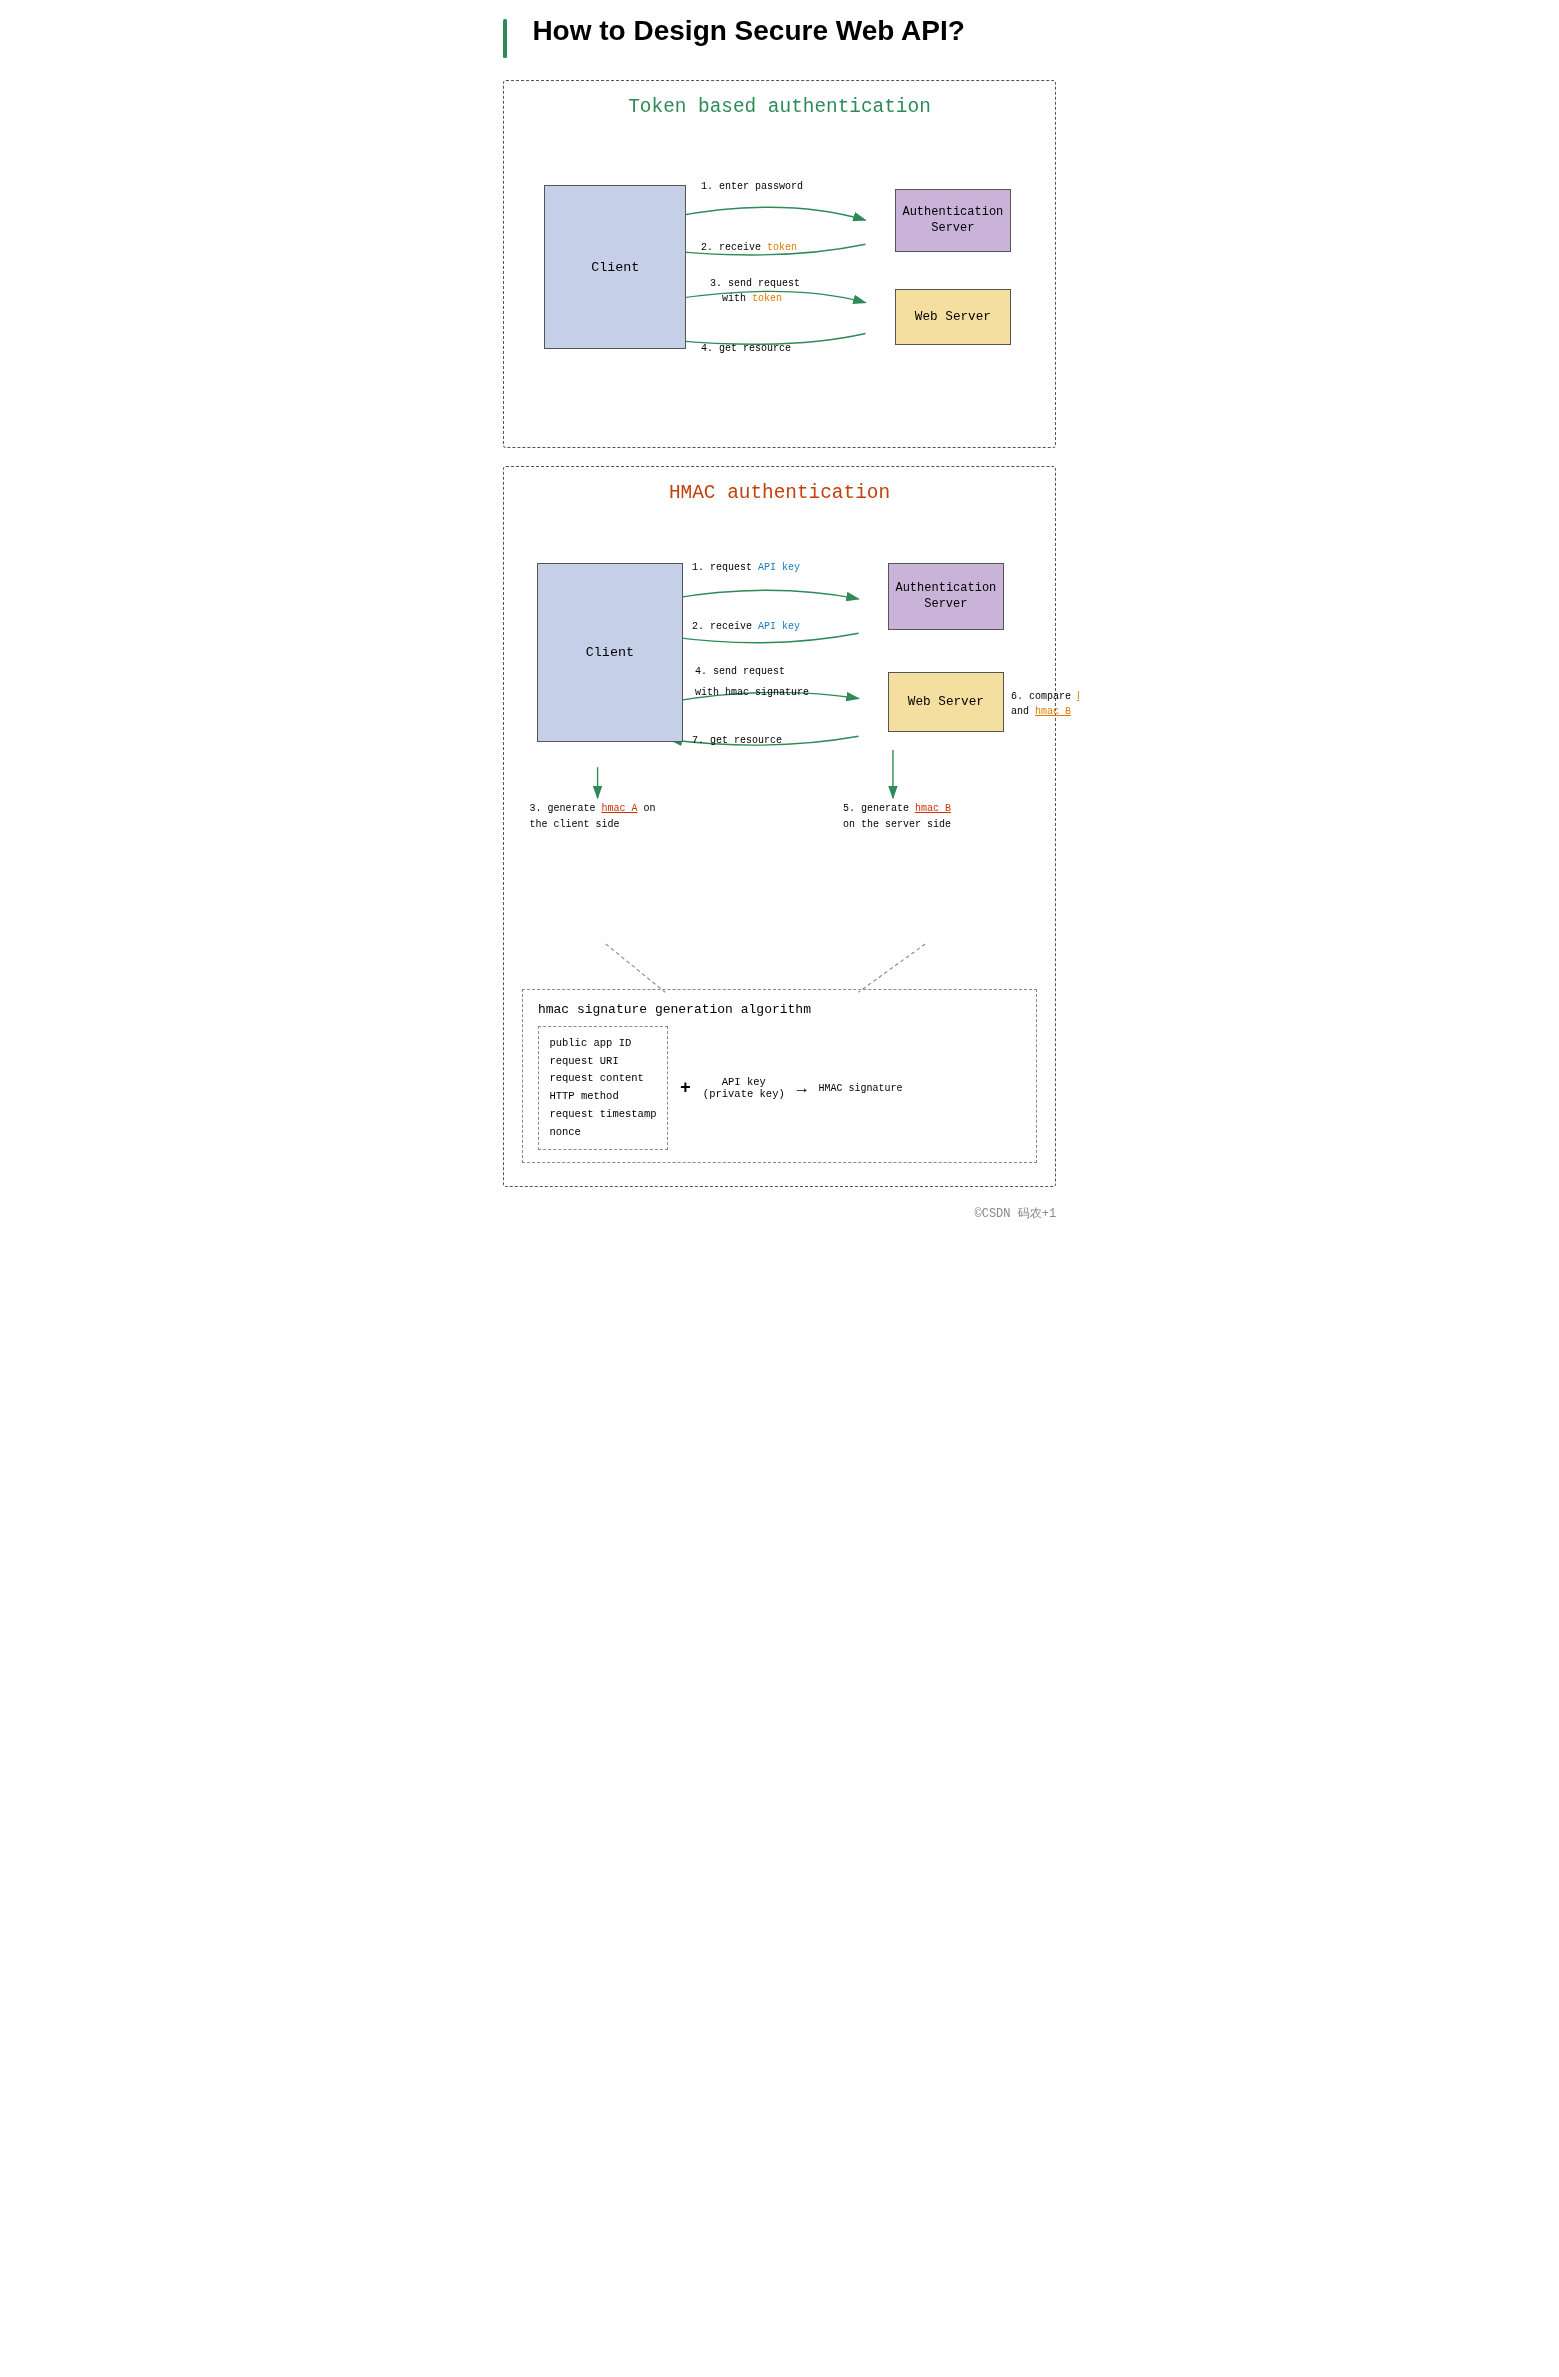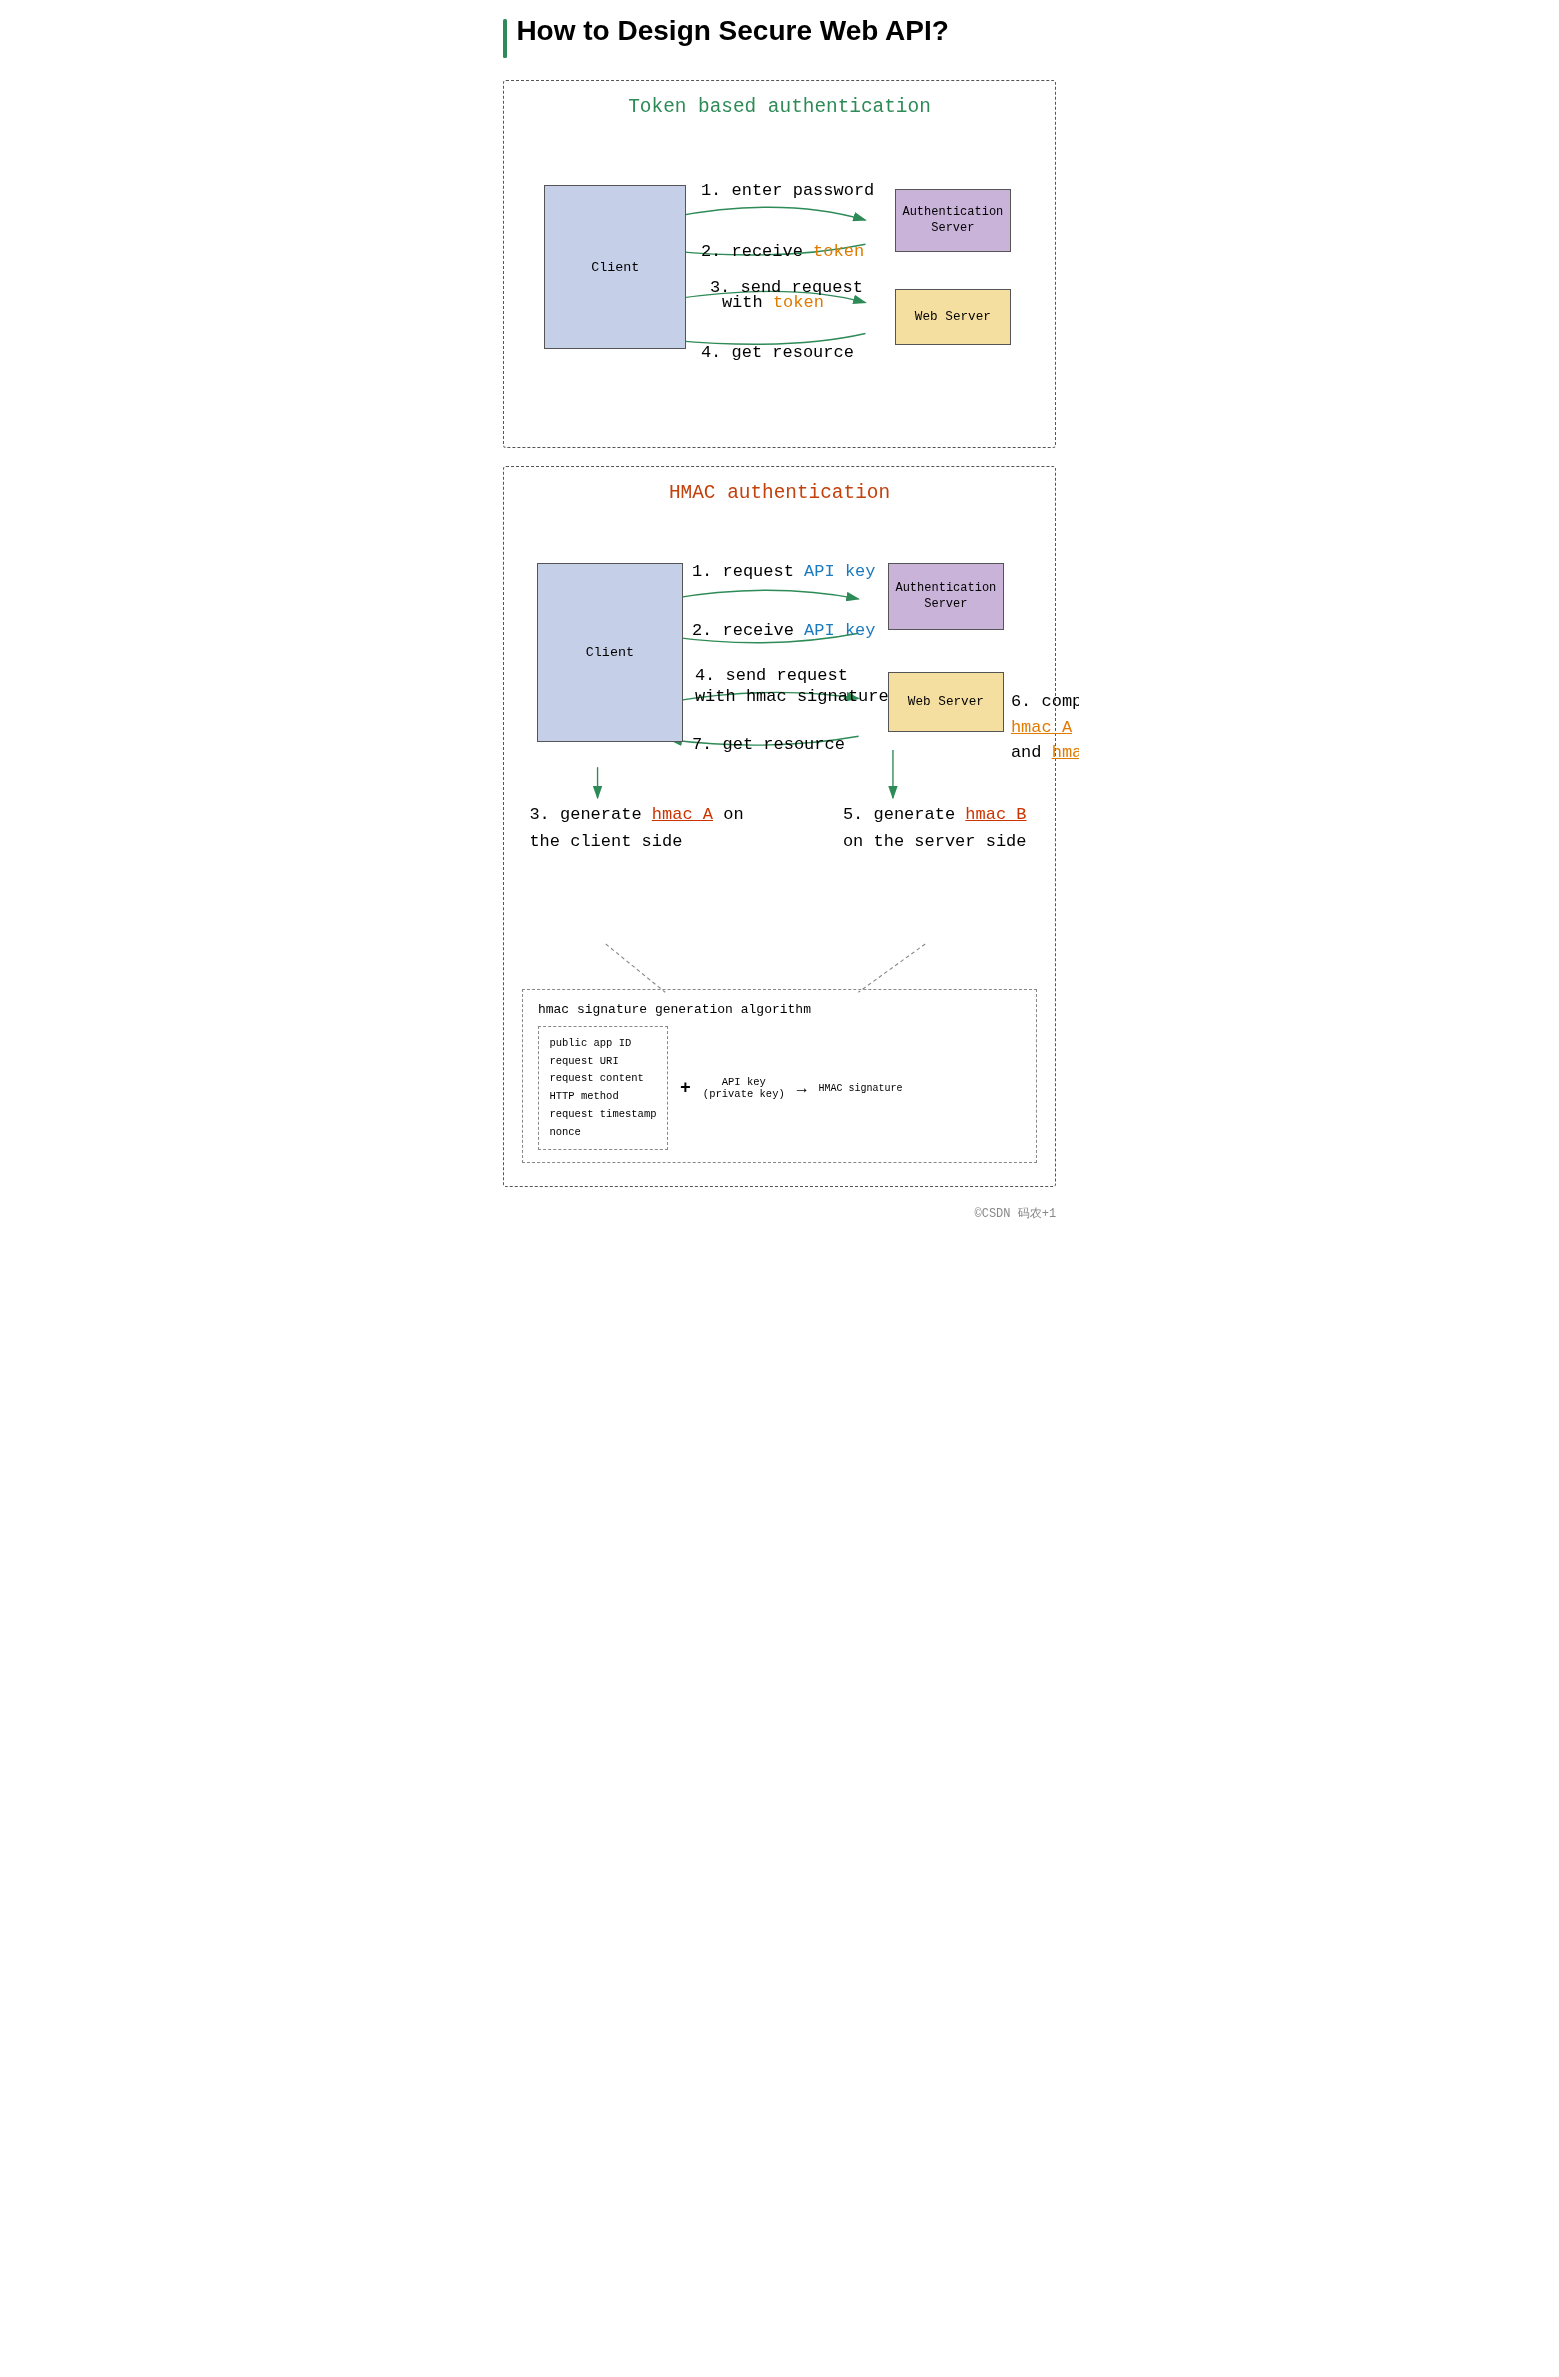--- a/index.html
+++ b/index.html
@@ -77,21 +77,21 @@
     }
 
     
     .hmac-diagram {
       position: relative;
       height: 448px;
     }
 
     .label-text {
       position: absolute;
-      font-size: 17px;
+      font-size: 10px;
       font-family: 'Courier New', monospace;
       white-space: nowrap;
     }
     .orange { color: #e07b00; }
     .blue-link { color: #1a7abf; }
     .red-underline { color: #cc3300; text-decoration: underline; }
     .orange-underline { color: #e07b00; text-decoration: underline; }
 
     
     .arrow-svg {
@@ -148,21 +148,21 @@
     .watermark {
       text-align: right;
       font-size: 12px;
       color: #888;
       margin-top: 6px;
     }
   </style>
 </head>
 <body>
 
-<div style="display:flex; align-items:center; gap:9px; margin-bottom:18px;">
+<div style="display:flex; align-items:center; gap:25px; margin-bottom:18px;">
   <div class="page-title-bar"></div>
   <h1 class="page-title" style="font-size:28px; font-family:Arial,sans-serif; font-weight:bold;">How to Design Secure Web API?</h1>
 </div>
 
 <div class="section-box">
   <div class="section-title green-title">Token based authentication</div>
 
   <div class="token-diagram">
     <svg class="arrow-svg" viewBox="0 0 750 370">
 

